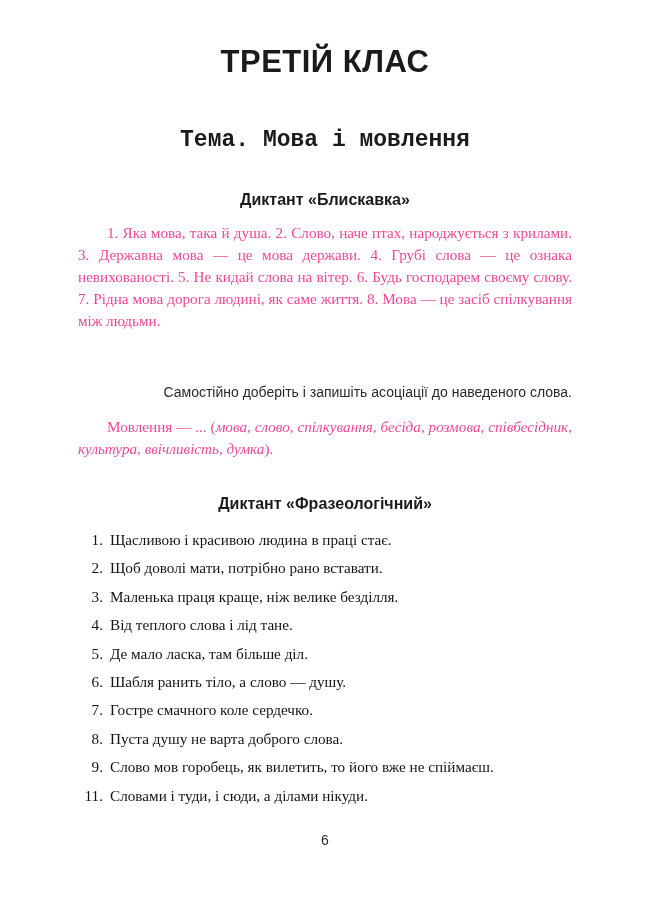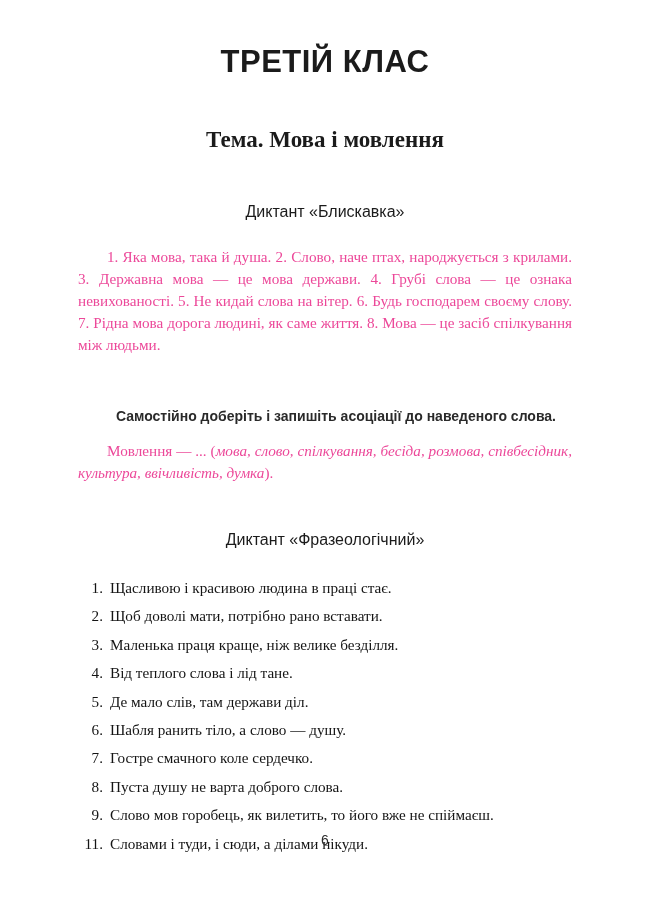--- a/index.html
+++ b/index.html
@@ -30,35 +30,35 @@
     font-weight: bold;
     font-size: 31px;
     letter-spacing: 0.5px;
     text-align: center;
     margin: 0;
     padding-top: 44px;
     color: #1b1b1b;
   }
 
   .topic-title {
-    font-family: Liberation Serif, serif;
+    font-family: Liberation Mono, monospace;
     font-weight: bold;
     font-size: 23px;
     text-align: center;
     margin: 0;
     padding-top: 47px;
     color: #1b1b1b;
   }
 
   .dictation-heading {
     font-family: "Liberation Sans", sans-serif;
-    font-weight: normal;
+    font-weight: bold;
     font-size: 16px;
     text-align: center;
-    margin: 12px;
+    margin: 0;
     color: #1b1b1b;
   }
 
   
   .section { margin: 0; }
   #section-blyskavka   { padding-top: 38px; }
   #section-asociatyvny { padding-top: 39px; }
   #section-plutanka    { padding-top: 36px; }
   #section-frazeolog   { padding-top: 35px; }
 
@@ -71,23 +71,23 @@
     text-justify: inter-word;
     margin: 0;
     padding-top: 13px;
     text-indent: 29px;
     color: #ec4899;
   }
 
   .instruction-text {
     font-family: "Liberation Sans", sans-serif;
     font-size: 14px;
-    font-weight: bold;
+    font-weight: normal;
     line-height: 1.4;
-    text-align: center;
+    text-align: right;
     margin: 0;
     padding-top: 13px;
     text-indent: 22px;
     color: #2a2a2a;
   }
 
   .body-text .ital { font-style: italic; }
 
   
   .proverb-list {
@@ -158,21 +158,21 @@
         <li>
           <span class="num">3.</span>
           <span class="txt">Маленька праця краще, ніж велике безділля.</span>
         </li>
         <li>
           <span class="num">4.</span>
           <span class="txt">Від теплого слова і лід тане.</span>
         </li>
         <li>
           <span class="num">5.</span>
-          <span class="txt">Де мало слів, там держави діл.</span>
+          <span class="txt">Де мало ласка, там більше діл.</span>
         </li>
         <li>
           <span class="num">6.</span>
           <span class="txt">Шабля ранить тіло, а слово — душу.</span>
         </li>
         <li>
           <span class="num">7.</span>
           <span class="txt">Гостре смачного коле сердечко.</span>
         </li>
         <li>

